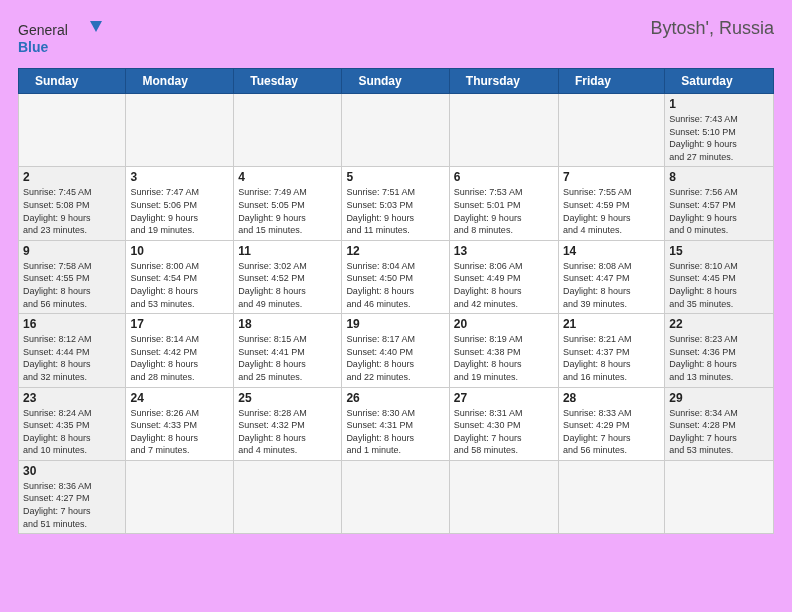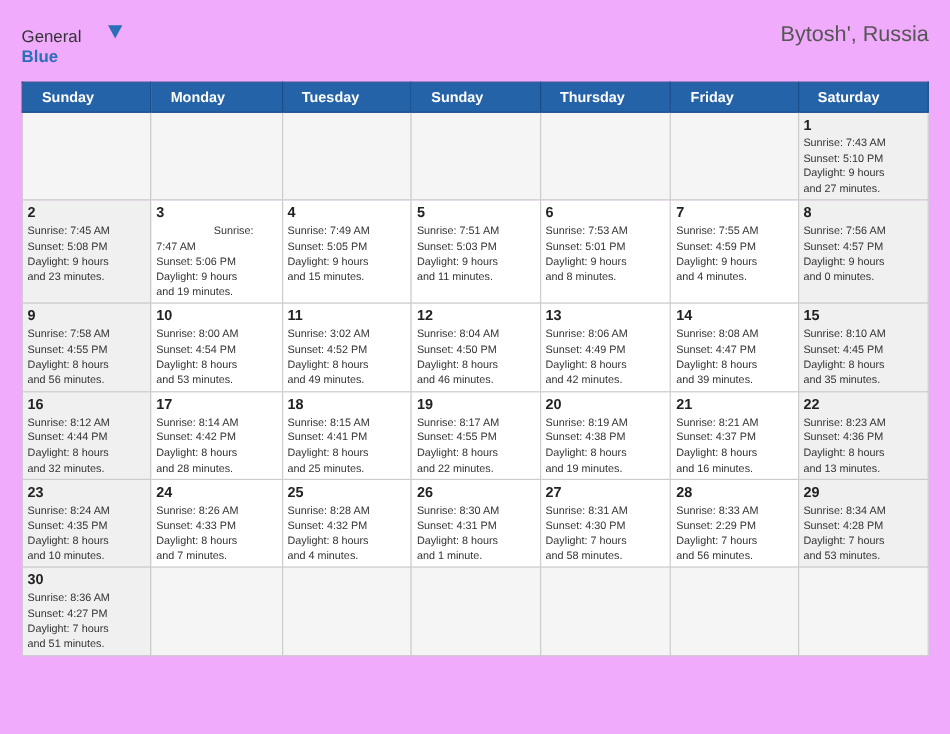--- a/index.html
+++ b/index.html
@@ -136,21 +136,21 @@
       <tr>
         <td class="weekend">
           <span class="day-number">2</span>
           <span class="day-info" style="white-space:pre-line;">Sunrise: 7:45 AM
 Sunset: 5:08 PM
 Daylight: 9 hours
 and 23 minutes.</span>
         </td>
         <td>
           <span class="day-number">3</span>
-          <span class="day-info" style="white-space:pre-line;margin-left:48px;">Sunrise: 7:47 AM
+          <span class="day-info" style="white-space:pre-line;">Sunrise: 7:47 AM
 Sunset: 5:06 PM
 Daylight: 9 hours
 and 19 minutes.</span>
         </td>
         <td>
           <span class="day-number">4</span>
           <span class="day-info" style="white-space:pre-line;">Sunrise: 7:49 AM
 Sunset: 5:05 PM
 Daylight: 9 hours
 and 15 minutes.</span>
@@ -255,21 +255,21 @@
         <td>
           <span class="day-number">18</span>
           <span class="day-info" style="white-space:pre-line;">Sunrise: 8:15 AM
 Sunset: 4:41 PM
 Daylight: 8 hours
 and 25 minutes.</span>
         </td>
         <td>
           <span class="day-number">19</span>
           <span class="day-info" style="white-space:pre-line;">Sunrise: 8:17 AM
-Sunset: 4:55 PM
+Sunset: 4:40 PM
 Daylight: 8 hours
 and 22 minutes.</span>
         </td>
         <td>
           <span class="day-number">20</span>
           <span class="day-info" style="white-space:pre-line;">Sunrise: 8:19 AM
 Sunset: 4:38 PM
 Daylight: 8 hours
 and 19 minutes.</span>
         </td>
@@ -321,21 +321,21 @@
         <td>
           <span class="day-number">27</span>
           <span class="day-info" style="white-space:pre-line;">Sunrise: 8:31 AM
 Sunset: 4:30 PM
 Daylight: 7 hours
 and 58 minutes.</span>
         </td>
         <td>
           <span class="day-number">28</span>
           <span class="day-info" style="white-space:pre-line;">Sunrise: 8:33 AM
-Sunset: 2:29 PM
+Sunset: 4:29 PM
 Daylight: 7 hours
 and 56 minutes.</span>
         </td>
         <td class="weekend">
           <span class="day-number">29</span>
           <span class="day-info" style="white-space:pre-line;">Sunrise: 8:34 AM
 Sunset: 4:28 PM
 Daylight: 7 hours
 and 53 minutes.</span>
         </td>

